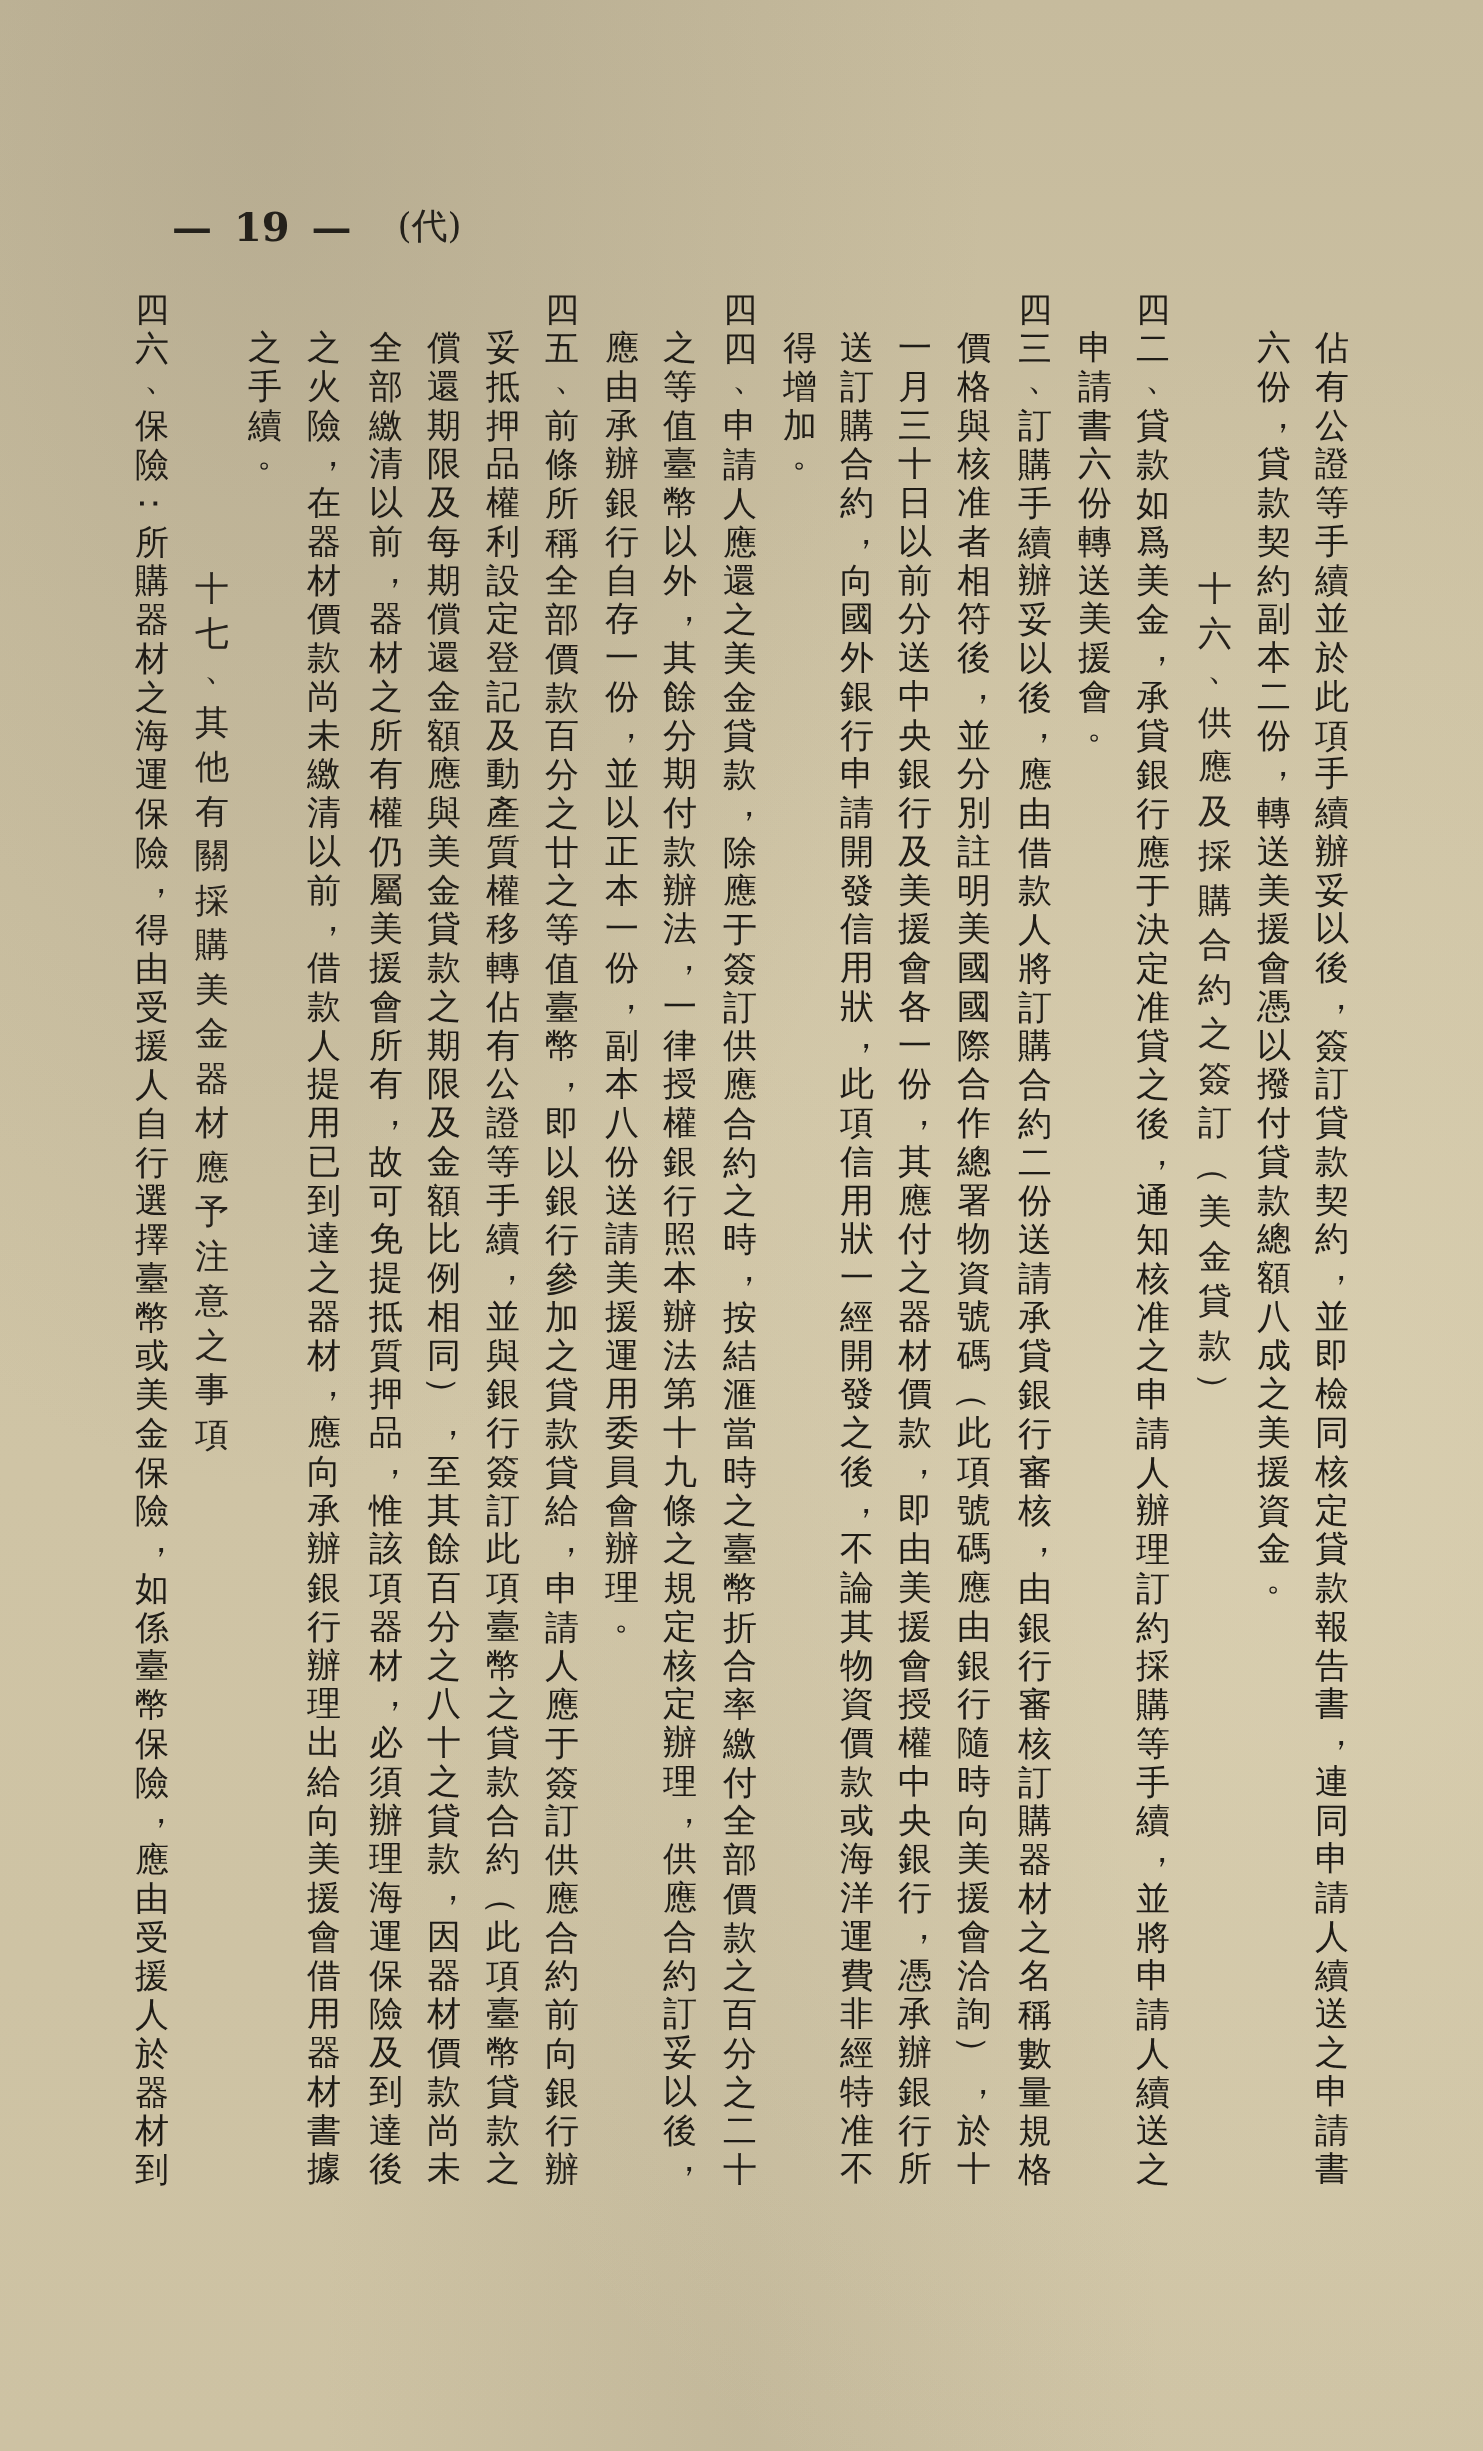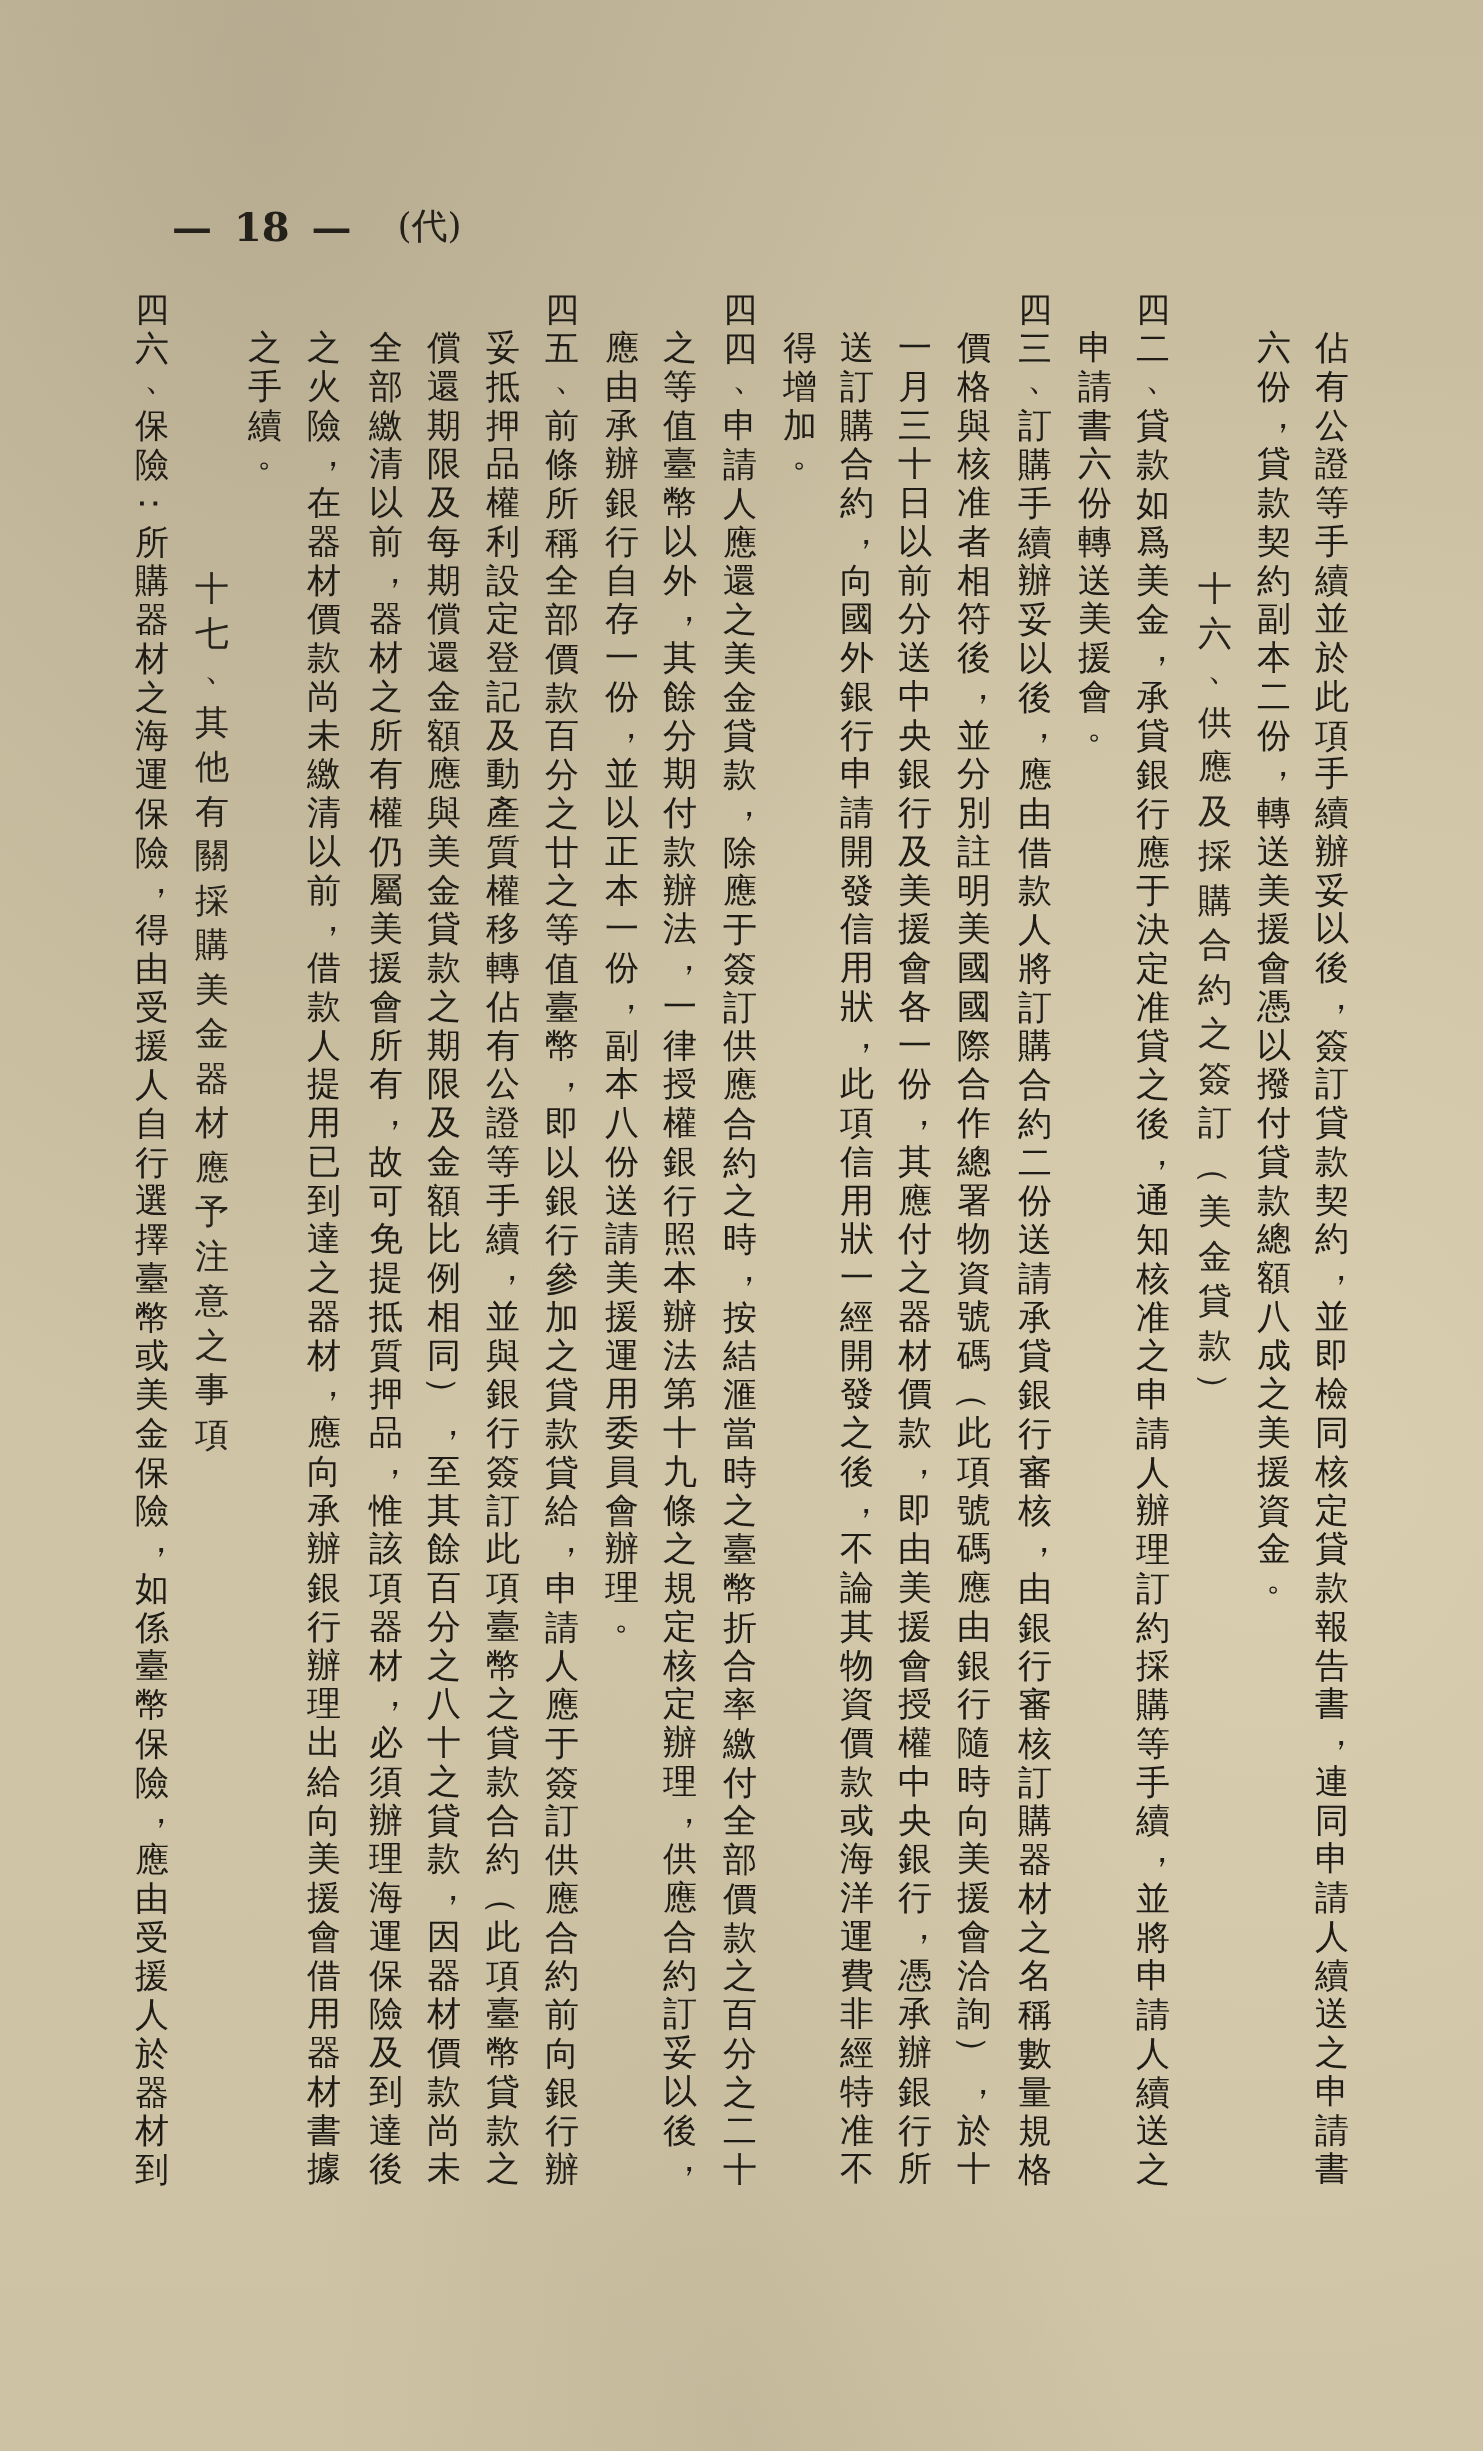--- a/index.html
+++ b/index.html
@@ -55,21 +55,21 @@
     .ch.p { transform: translate(9px, -9px); }
     .ch.br { transform: rotate(90deg); }
     .ch.colon { transform: rotate(90deg); }
   </style>
 </head>
 <body>
 
 <div class="page">
 
   <div class="page-header">
-    <span class="page-number">— 18 —</span>
+    <span class="page-number">— 19 —</span>
     <span class="page-marker">(代)</span>
   </div>
 
   <div>
 
     <div>
       <div class="col vcol" style="left:1312px;top:328px;">
           <span class="ch">佔</span>
           <span class="ch">有</span>
           <span class="ch">公</span>

